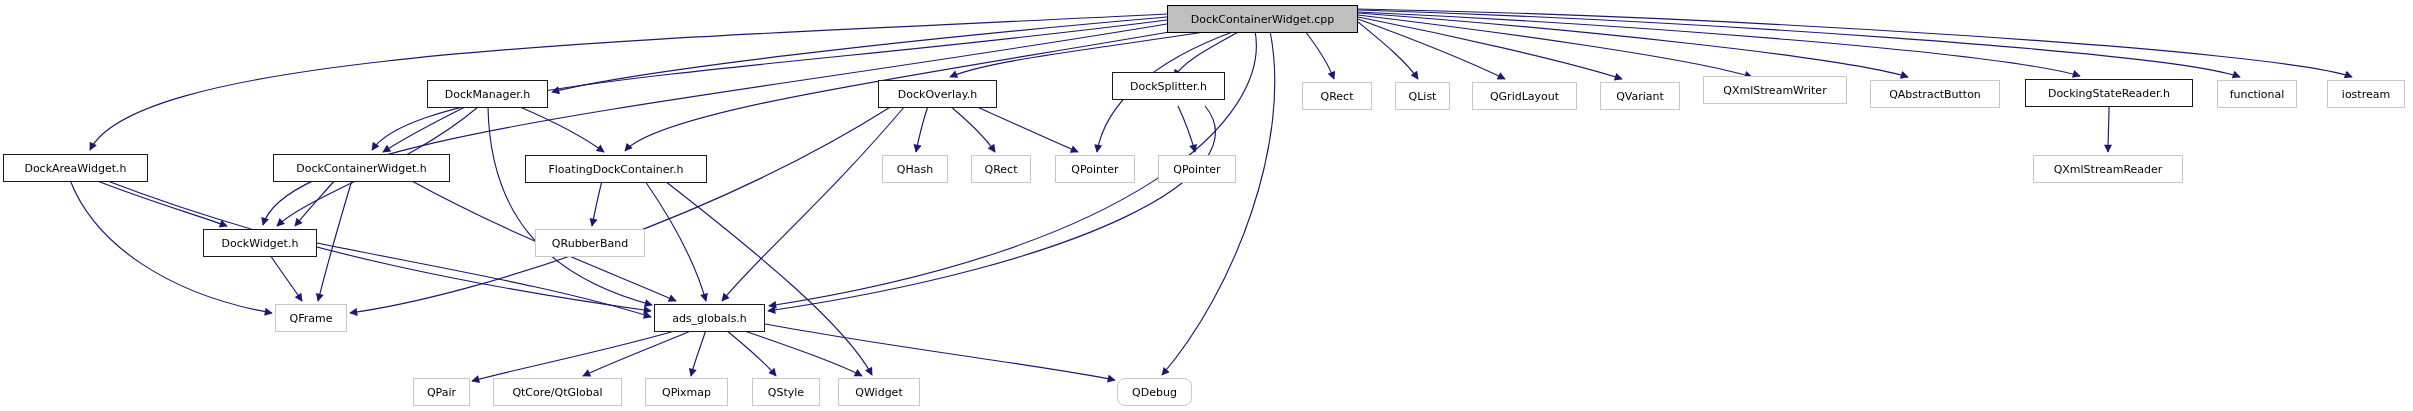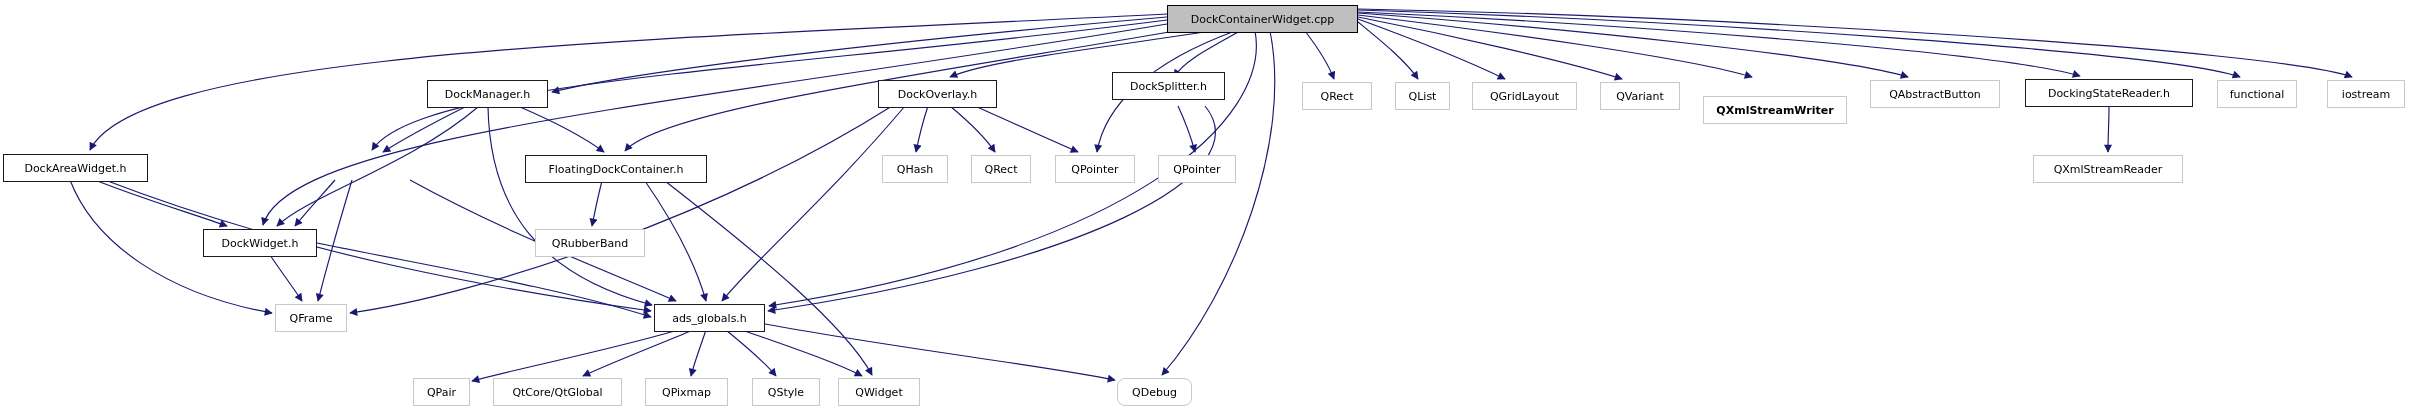--- a/index.html
+++ b/index.html
@@ -88,26 +88,27 @@
     </svg>
   <div id="nodes-layer">
       <div class="node root" style="left: 1167px; top: 5px; width: 191px; height: 26px;">DockContainerWidget.cpp</div>
       <div class="node project" style="left: 427px; top: 80px; width: 121px; height: 27px;">DockManager.h</div>
       <div class="node project" style="left: 878px; top: 80px; width: 119px; height: 26px;">DockOverlay.h</div>
       <div class="node project" style="left: 1112px; top: 72px; width: 113px; height: 20px;">DockSplitter.h</div>
       <div class="node external" style="left: 1302px; top: 82px; width: 70px; height: 24px;">QRect</div>
       <div class="node external" style="left: 1395px; top: 82px; width: 55px; height: 24px;">QList</div>
       <div class="node external" style="left: 1472px; top: 82px; width: 105px; height: 24px;">QGridLayout</div>
       <div class="node external" style="left: 1600px; top: 82px; width: 80px; height: 24px;">QVariant</div>
-      <div class="node external" style="left: 1703px; top: 96px; width: 144px; height: 24px; font-weight: bold;">QXmlStreamWriter</div>
+      <div class="node external" style="left: 1703px; top: 76px; width: 144px; height: 24px;">QXmlStreamWriter</div>
       <div class="node external" style="left: 1870px; top: 80px; width: 130px; height: 24px;">QAbstractButton</div>
       <div class="node project" style="left: 2025px; top: 79px; width: 168px; height: 28px;">DockingStateReader.h</div>
       <div class="node external" style="left: 2217px; top: 80px; width: 80px; height: 24px;">functional</div>
       <div class="node external" style="left: 2327px; top: 80px; width: 78px; height: 24px;">iostream</div>
       <div class="node project" style="left: 3px; top: 154px; width: 145px; height: 26px;">DockAreaWidget.h</div>
+      <div class="node project" style="left: 273px; top: 154px; width: 177px; height: 26px;">DockContainerWidget.h</div>
       <div class="node project" style="left: 525px; top: 155px; width: 182px; height: 26px;">FloatingDockContainer.h</div>
       <div class="node external" style="left: 882px; top: 155px; width: 66px; height: 24px;">QHash</div>
       <div class="node external" style="left: 971px; top: 155px; width: 60px; height: 24px;">QRect</div>
       <div class="node external" style="left: 1055px; top: 155px; width: 80px; height: 24px;">QPointer</div>
       <div class="node external" style="left: 1158px; top: 155px; width: 78px; height: 24px;">QPointer</div>
       <div class="node external" style="left: 2033px; top: 155px; width: 150px; height: 24px;">QXmlStreamReader</div>
       <div class="node project" style="left: 203px; top: 229px; width: 114px; height: 26px;">DockWidget.h</div>
       <div class="node external" style="left: 535px; top: 229px; width: 110px; height: 24px;">QRubberBand</div>
       <div class="node external" style="left: 275px; top: 304px; width: 72px; height: 16px;">QFrame</div>
       <div class="node project" style="left: 654px; top: 304px; width: 111px; height: 26px;">ads_globals.h</div>

